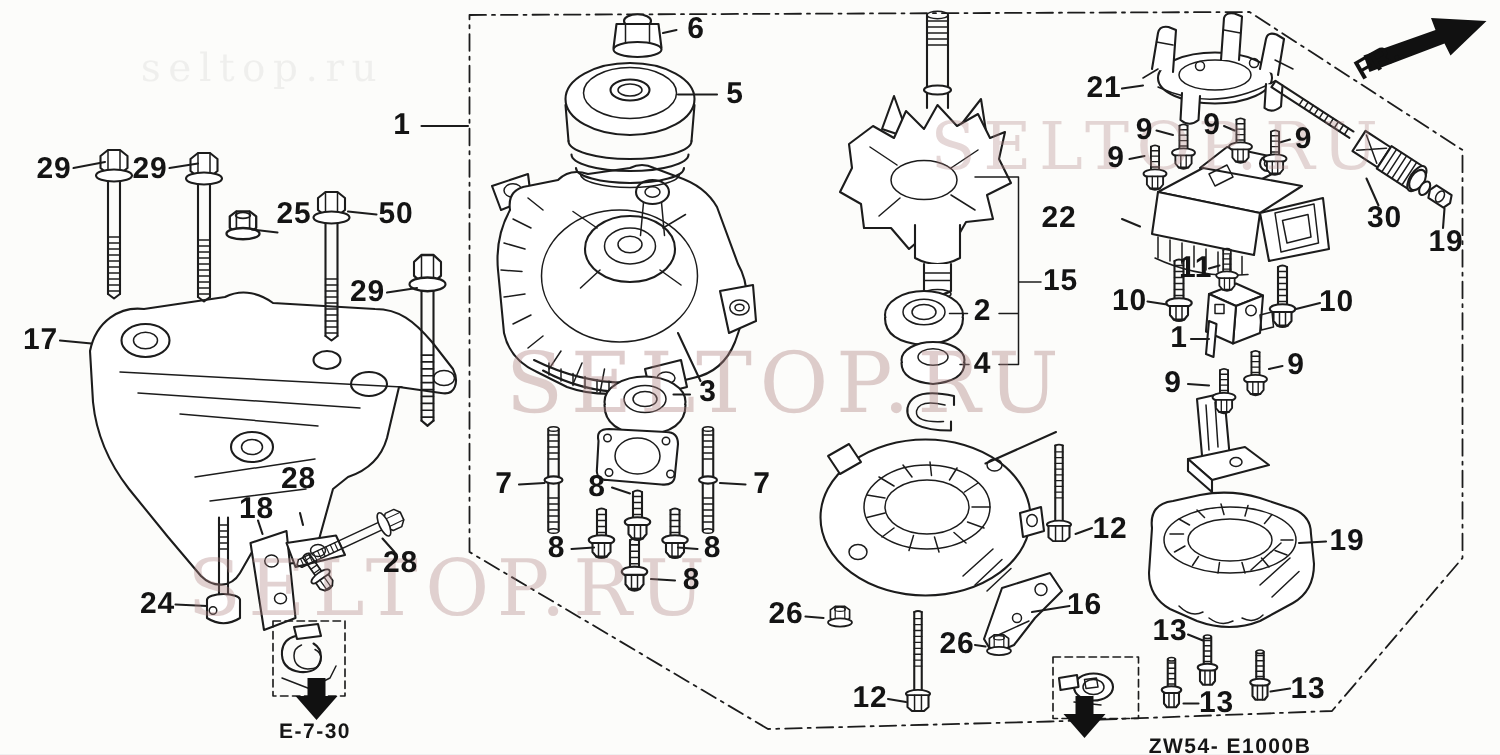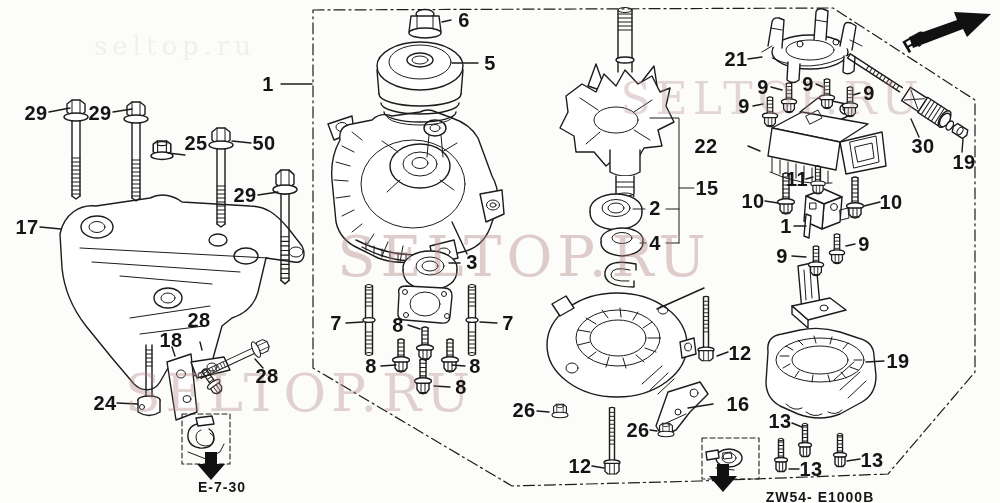--- a/index.html
+++ b/index.html
@@ -457,24 +457,24 @@
       <span class="part-label" style="left: 964px; top: 162px;">19</span>
       <span class="part-label" style="left: 797px; top: 179px;">11</span>
       <span class="part-label" style="left: 753px; top: 201px;">10</span>
       <span class="part-label" style="left: 891px; top: 202px;">10</span>
       <span class="part-label" style="left: 786px; top: 226px;">1</span>
       <span class="part-label" style="left: 864px; top: 244px;">9</span>
       <span class="part-label" style="left: 782px; top: 256px;">9</span>
       <span class="part-label" style="left: 740px; top: 353px;">12</span>
       <span class="part-label" style="left: 580px; top: 466px;">12</span>
       <span class="part-label" style="left: 898px; top: 361px;">19</span>
-      <span class="part-label" style="left: 723px; top: 404px; margin-left: 15px;">16</span>
+      <span class="part-label" style="left: 723px; top: 404px;">16</span>
       <span class="part-label" style="left: 524px; top: 410px;">26</span>
       <span class="part-label" style="left: 638px; top: 430px;">26</span>
       <span class="part-label" style="left: 780px; top: 421px;">13</span>
       <span class="part-label" style="left: 872px; top: 460px;">13</span>
       <span class="part-label" style="left: 811px; top: 469px;">13</span>
     </div>
 
-<div class="ref-code" style="left:222px;top:487px;">E-7-30</div>
+<div class="ref-code" style="left:210px;top:487px;">E-7-30</div>
 <div class="ref-code" style="left:820px;top:497px;">ZW54- E1000B</div>
 
 </div>
 
 </body></html>

